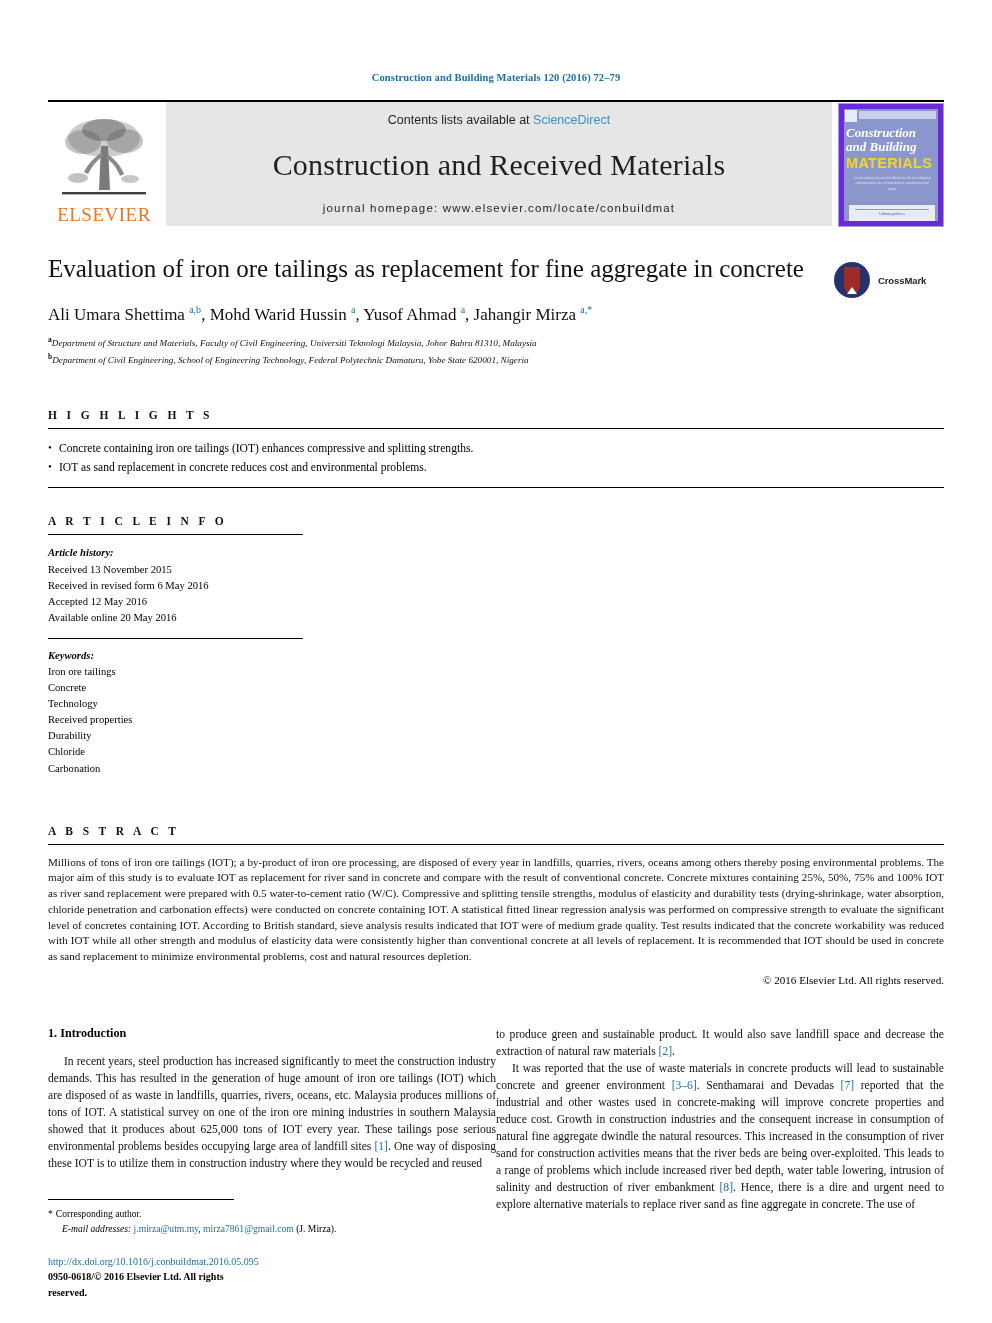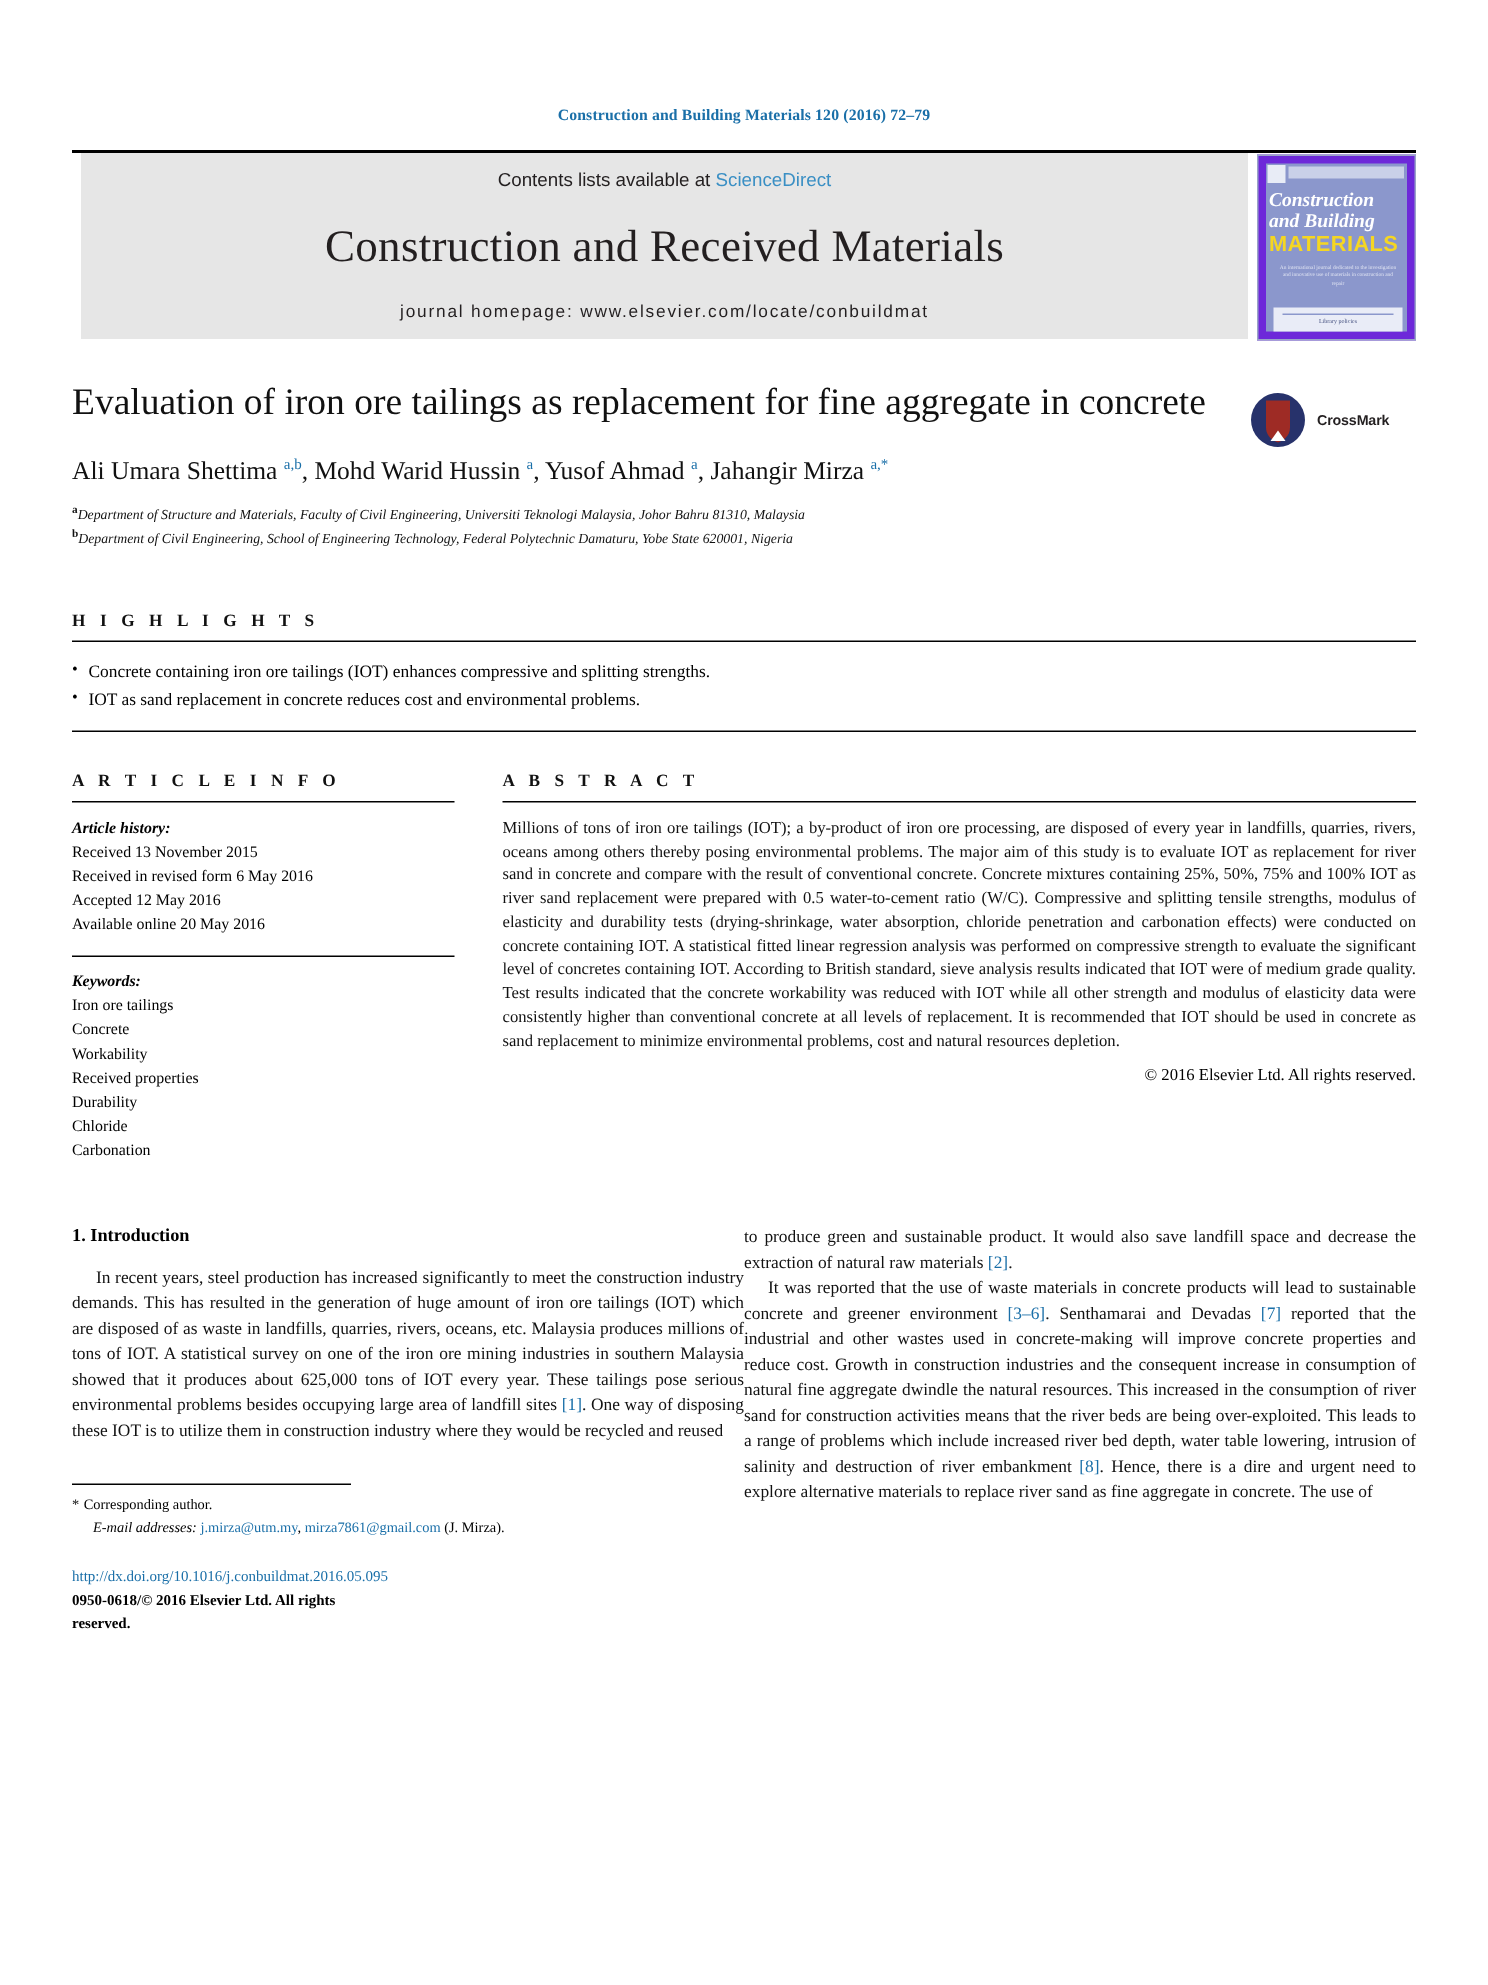--- a/index.html
+++ b/index.html
@@ -234,21 +234,22 @@
     content: "\2022";
     position: absolute; left: 0; top: -1px;
     font-size: 11px;
   }
   .highlights-bottom { border-top: 0.8px solid #000; }
 
   
   .info-abstract {
     margin-top: 27px;
     display: flex;
-    gap: 32px;
+    gap: 48px;
+    flex-direction: column;
   }
   .col-info { width: 255px; flex: 0 0 255px; }
   .col-abstract { flex: 1 1 auto; }
   .col-info .rule-thick, .col-abstract .rule-thick { margin-top: 7px; }
 
   .info-body { padding-top: 10px; font-size: 10.6px; line-height: 1.52; }
   .info-label { font-style: italic; font-weight: bold; }
   .kw-divider { border-top: 0.9px solid #000; margin: 12px 0 0 0; }
   .kw-body { padding-top: 9px; font-size: 10.6px; line-height: 1.52; }
 
@@ -315,20 +316,39 @@
 </style>
 </head>
 <body>
 
 <div class="page">
 
   <div class="running-head">Construction and Building Materials 120 (2016) 72–79</div>
 
   <div class="masthead">
 
+    <div class="elsevier-logo">
+      <div class="tree-wrap">
+        <svg viewBox="0 0 92 92" width="92" height="92" aria-hidden="true">
+          <g fill="#4a4a4a">
+            <ellipse cx="46" cy="26" rx="36" ry="19" fill="#6e6e6e" opacity="0.35"></ellipse>
+            <ellipse cx="25" cy="30" rx="18" ry="12" fill="#6e6e6e" opacity="0.4"></ellipse>
+            <ellipse cx="67" cy="29" rx="18" ry="12" fill="#6e6e6e" opacity="0.4"></ellipse>
+            <ellipse cx="46" cy="18" rx="22" ry="11" fill="#555" opacity="0.45"></ellipse>
+            <path d="M43 34 L41 78 L52 78 L50 34 Z" fill="#7a7a7a"></path>
+            <path d="M44 40 C36 46 30 52 26 60 L30 62 C34 54 39 48 45 44 Z" fill="#8a8a8a"></path>
+            <path d="M49 42 C57 47 63 54 66 62 L62 64 C59 56 54 50 48 46 Z" fill="#8a8a8a"></path>
+            <ellipse cx="20" cy="66" rx="10" ry="5" fill="#8f8f8f" opacity="0.55"></ellipse>
+            <ellipse cx="72" cy="67" rx="9" ry="4" fill="#8f8f8f" opacity="0.5"></ellipse>
+            <rect x="4" y="80" width="84" height="2.4" fill="#3f3f3f"></rect>
+          </g>
+        </svg>
+      </div>
+      <div class="elsevier-word">ELSEVIER</div>
+    </div>
 
     <div class="masthead-center">
       <div class="contents-line">
         <span>Contents lists available at</span>
         <span class="sd-link">ScienceDirect</span>
       </div>
       <div class="journal-title">Construction and Received Materials</div>
       <div class="homepage-line">journal homepage: www.elsevier.com/locate/conbuildmat</div>
     </div>
 
@@ -391,21 +411,21 @@
         <div>Received 13 November 2015</div>
         <div>Received in revised form 6 May 2016</div>
         <div>Accepted 12 May 2016</div>
         <div>Available online 20 May 2016</div>
       </div>
       <div class="kw-divider"></div>
       <div class="kw-body">
         <div class="info-label">Keywords:</div>
         <div>Iron ore tailings</div>
         <div>Concrete</div>
-        <div>Workability</div>
+        <div>Technology</div>
         <div>Received properties</div>
         <div>Durability</div>
         <div>Chloride</div>
         <div>Carbonation</div>
       </div>
     </div>
 
     <div class="col-abstract">
       <div class="sec-head">A B S T R A C T</div>
       <div class="rule-thick"></div>

